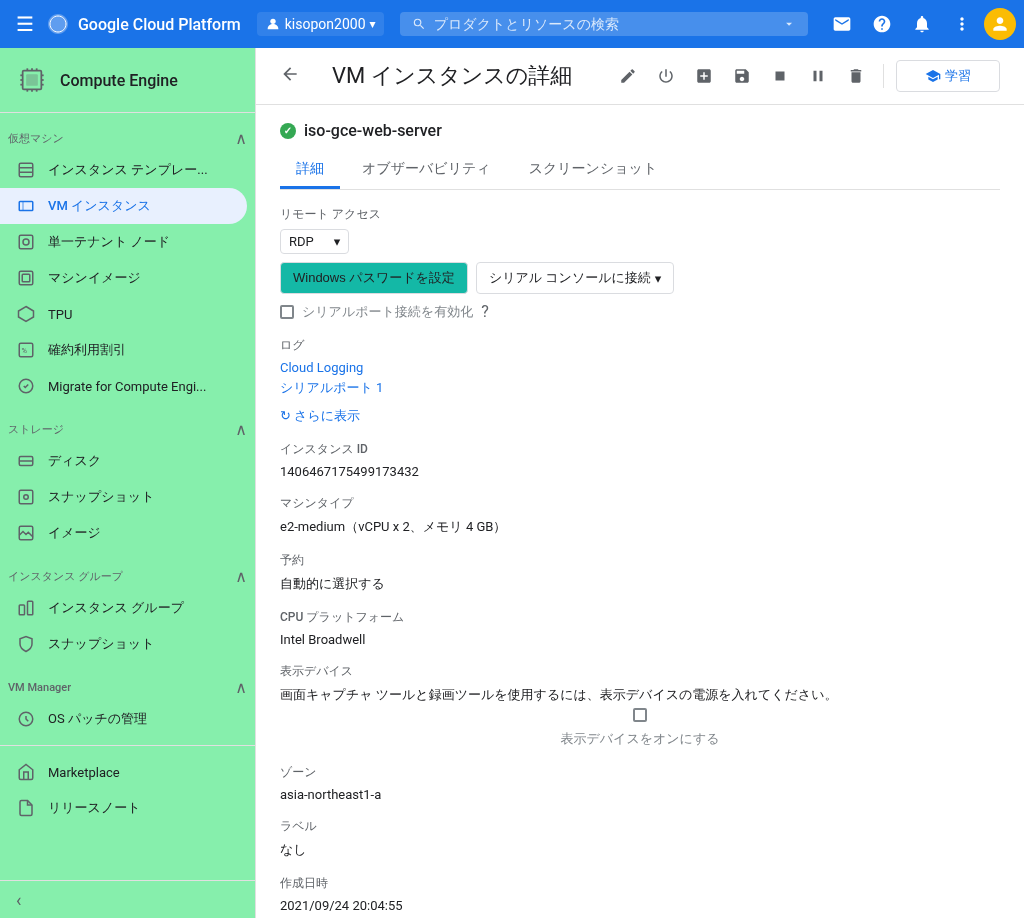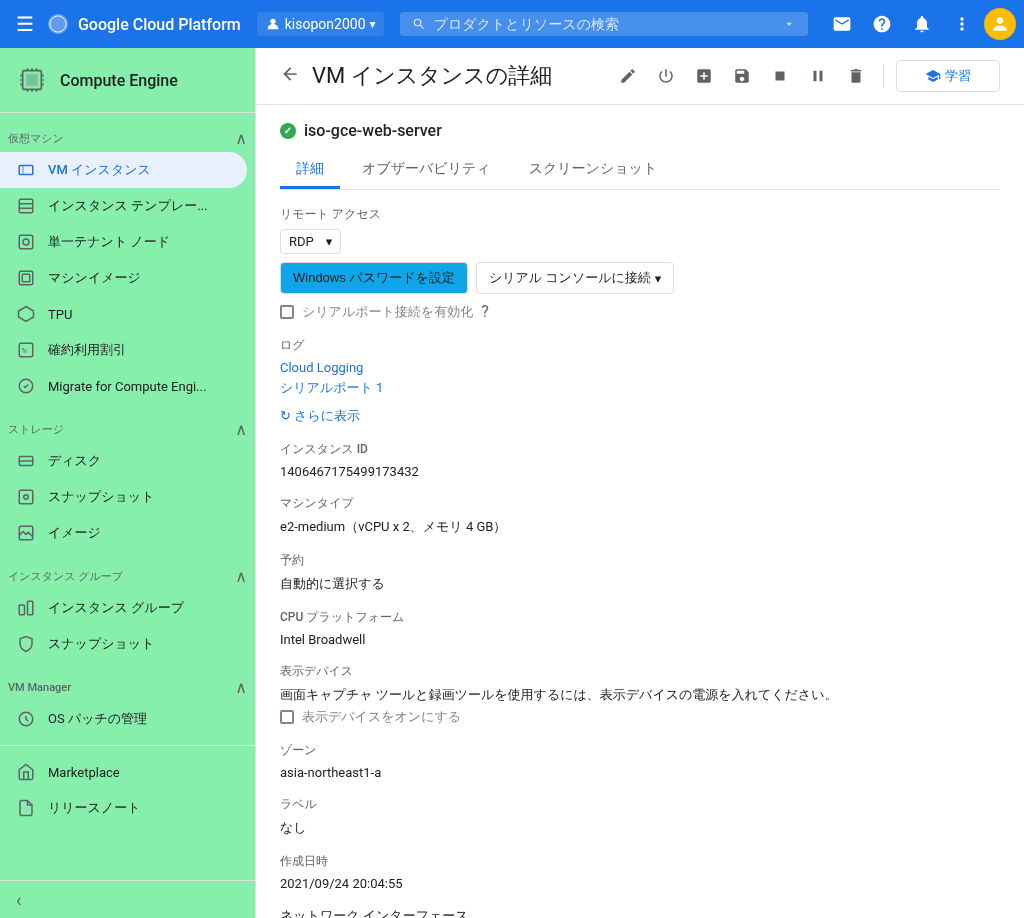--- a/index.html
+++ b/index.html
@@ -33,43 +33,43 @@
     .sidebar-item.active .sidebar-item-text { color: #1a73e8; font-weight: 500; }
     .sidebar-item-icon { width: 20px; height: 20px; display: flex; align-items: center; justify-content: center; color: #5f6368; font-size: 16px; }
     .sidebar-item.active .sidebar-item-icon { color: #1a73e8; }
     .sidebar-item-text { font-size: 13px; color: #202124; }
     .sidebar-collapse-icon { font-size: 16px; color: #5f6368; cursor: pointer; }
 
     
     .content { flex: 1; overflow-y: auto; display: flex; flex-direction: column; }
     .content-header { display: flex; align-items: center; padding: 12px 24px; border-bottom: 1px solid #e0e0e0; gap: 12px; }
     .content-header-back { color: #5f6368; cursor: pointer; font-size: 20px; }
-    .content-header-title { font-size: 22px; font-weight: 400; color: #202124; flex: 1; }
+    .content-header-title { font-size: 22px; font-weight: 400; color: #202124; flex: 1; margin-left: 20px; }
     .content-header-actions { display: flex; align-items: center; gap: 8px; }
     .header-action-btn { padding: 6px; color: #5f6368; cursor: pointer; border-radius: 4px; font-size: 18px; border: none; background: none; display: flex; align-items: center; justify-content: center; }
     .learn-btn { display: flex; align-items: center; gap: 4px; padding: 6px 28px; border: 1px solid #dadce0; border-radius: 4px; cursor: pointer; font-size: 13px; color: #1a73e8; background: none; }
 
     .content-body { padding: 16px 24px; flex: 1; }
     .instance-name { display: flex; align-items: center; gap: 8px; margin-bottom: 12px; }
     .status-dot { width: 16px; height: 16px; border-radius: 50%; background: #34a853; display: flex; align-items: center; justify-content: center; }
     .status-dot::after { content: '✓'; color: #fff; font-size: 10px; font-weight: bold; }
     .instance-name-text { font-size: 16px; font-weight: 500; color: #202124; }
 
     .tabs { display: flex; gap: 6px; border-bottom: 1px solid #e0e0e0; margin-bottom: 16px; }
     .tab { padding: 8px 16px; cursor: pointer; font-size: 14px; color: #5f6368; border-bottom: 3px solid transparent; }
     .tab.active { color: #1a73e8; border-bottom: 3px solid #1a73e8; font-weight: 500; }
 
     .section { margin-bottom: 16px; }
     .section-title { font-size: 12px; color: #5f6368; font-weight: 500; margin-bottom: 6px; }
     .section-content { font-size: 13px; color: #202124; }
     .section-link { color: #1a73e8; text-decoration: none; cursor: pointer; font-size: 13px; }
 
     .rdp-row { display: flex; align-items: center; gap: 8px; margin-bottom: 8px; }
-    .rdp-select { display: flex; align-items: center; border: 1px solid #dadce0; border-radius: 4px; padding: 4px 8px; font-size: 13px; cursor: pointer; gap: 12px; }
-    .windows-btn { border: 1px solid #dadce0; border-radius: 4px; padding: 6px 12px; font-size: 13px; cursor: pointer; background: #0ea5e9; color: #202124; }
+    .rdp-select { display: flex; align-items: center; border: 1px solid #dadce0; border-radius: 4px; padding: 4px 8px; font-size: 13px; cursor: pointer; gap: 20px; }
+    .windows-btn { border: 1px solid #dadce0; border-radius: 4px; padding: 6px 12px; font-size: 13px; cursor: pointer; background: #14b8a6; color: #202124; }
     .serial-btn { display: flex; align-items: center; border: 1px solid #dadce0; border-radius: 4px; padding: 6px 12px; font-size: 13px; cursor: pointer; background: #fff; color: #202124; gap: 4px; }
     .checkbox-row { display: flex; align-items: center; gap: 8px; margin-top: 4px; }
     .checkbox { width: 14px; height: 14px; border: 2px solid #80868b; border-radius: 2px; display: inline-block; }
     .checkbox-label { font-size: 13px; color: #80868b; }
     .network-section-title { font-size: 13px; font-weight: 500; color: #202124; margin-bottom: 4px; }
 
     
     .gcp-logo { width: 24px; height: 24px; }
   </style>
 </head>
@@ -152,38 +152,38 @@
           <line x1="16" y1="20" x2="16" y2="22" stroke="#5f6368" stroke-width="1.5"></line>
         </svg>
       </div>
       <span class="sidebar-header-text">Compute Engine</span>
     </div>
 
     <div class="sidebar-section-label">
       <span>仮想マシン</span>
       <span class="sidebar-collapse-icon">∧</span>
     </div>
+    <div class="sidebar-item">
+      <div class="sidebar-item-icon">
+        <svg width="18" height="18" viewBox="0 0 24 24" fill="none" stroke="#5f6368" stroke-width="2">
+            <rect x="3" y="3" width="18" height="18" rx="2"></rect>
+            <line x1="3" y1="9" x2="21" y2="9"></line>
+            <line x1="3" y1="15" x2="21" y2="15"></line>
+          </svg>
+      </div>
+      <span class="sidebar-item-text">インスタンス テンプレー...</span>
+    </div>
     <div class="sidebar-item active">
       <div class="sidebar-item-icon">
         <svg width="18" height="18" viewBox="0 0 24 24" fill="currentColor">
             <rect x="3" y="6" width="18" height="12" rx="1" fill="none" stroke="currentColor" stroke-width="2"></rect>
             <line x1="8" y1="6" x2="8" y2="18" stroke="currentColor" stroke-width="1"></line>
           </svg>
       </div>
       <span class="sidebar-item-text">VM インスタンス</span>
-    </div>
-    <div class="sidebar-item">
-      <div class="sidebar-item-icon">
-        <svg width="18" height="18" viewBox="0 0 24 24" fill="none" stroke="#5f6368" stroke-width="2">
-            <rect x="3" y="3" width="18" height="18" rx="2"></rect>
-            <line x1="3" y1="9" x2="21" y2="9"></line>
-            <line x1="3" y1="15" x2="21" y2="15"></line>
-          </svg>
-      </div>
-      <span class="sidebar-item-text">インスタンス テンプレー...</span>
     </div>
     <div class="sidebar-item">
       <div class="sidebar-item-icon">
         <svg width="18" height="18" viewBox="0 0 24 24" fill="none" stroke="#5f6368" stroke-width="2">
             <rect x="3" y="3" width="18" height="18" rx="2"></rect>
             <circle cx="12" cy="12" r="4"></circle>
           </svg>
       </div>
       <span class="sidebar-item-text">単一テナント ノード</span>
     </div>
@@ -442,21 +442,21 @@
       </div>
 
       <div class="section">
         <div class="section-title">CPU プラットフォーム</div>
         <div class="section-content">Intel Broadwell</div>
       </div>
 
       <div class="section">
         <div class="section-title">表示デバイス</div>
         <div class="section-content">画面キャプチャ ツールと録画ツールを使用するには、表示デバイスの電源を入れてください。</div>
-        <div class="checkbox-row" style="">
+        <div class="checkbox-row" style=" flex-direction: column;">
           <div class="checkbox"></div>
           <span class="checkbox-label">表示デバイスをオンにする</span>
         </div>
       </div>
 
       <div class="section">
         <div class="section-title">ゾーン</div>
         <div class="section-content">asia-northeast1-a</div>
       </div>
 

